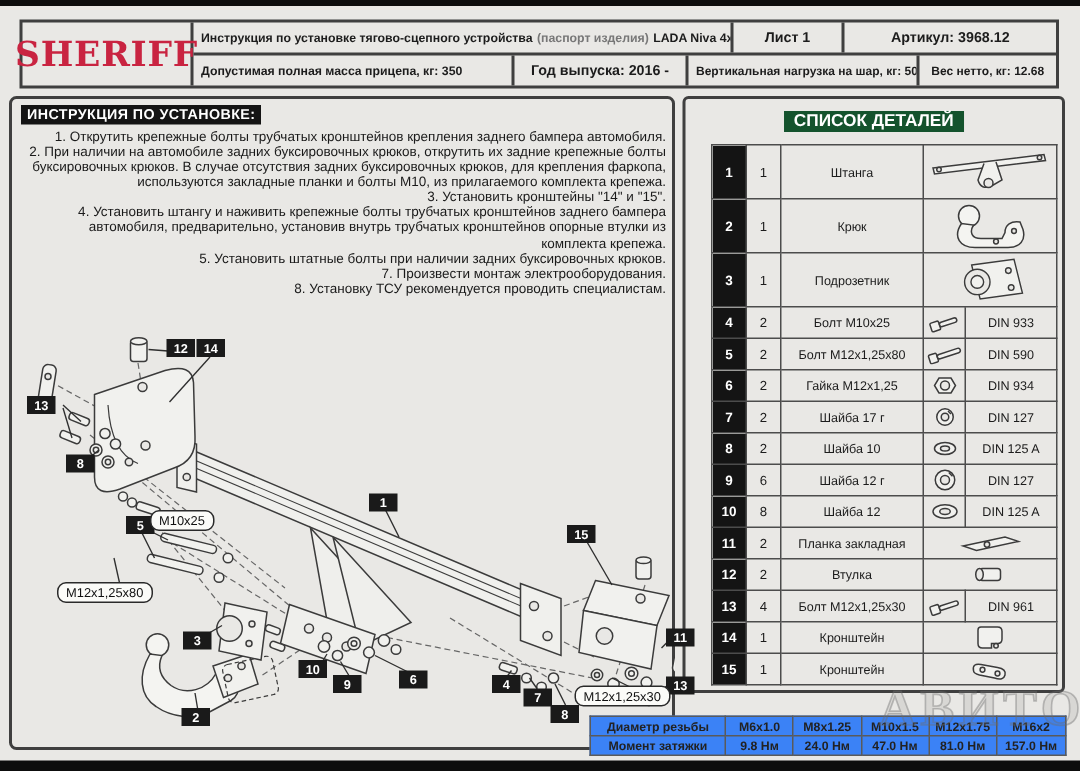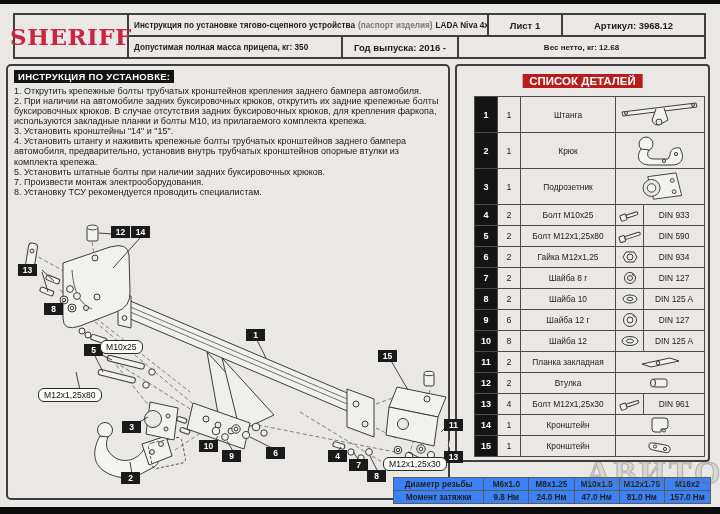--- a/index.html
+++ b/index.html
@@ -26,33 +26,33 @@
   .hc-mass{width:214px;}
   .hc-year{width:116px;font-size:9.5px;}
   .hc-load{width:154px;font-size:8px;}
   .hc-weight{flex:1;font-size:8px;}
 
   
   .panel-left{position:absolute;left:6px;top:60px;width:444px;height:436px;border:2px solid #3f3f3f;
               border-radius:5px;box-sizing:border-box;}
   .instr-title{position:absolute;left:6px;top:4px;background:#141414;color:#fff;
                font-size:9.5px;font-weight:bold;padding:1px 4px;letter-spacing:.3px;}
-  .steps{position:absolute;left:6px;top:20px;width:430px;font-size:9px;line-height:1.12;color:#1a1a1a;}
+  .steps{position:absolute;left:6px;top:20px;width:430px;font-size:9px;line-height:1.12;color:#1a1a1a;text-align:right;}
 
   
   .diagram-svg{position:absolute;left:6px;top:218px;}
   .co{position:absolute;background:#1a1a1a;color:#fff;font-size:8.5px;font-weight:bold;
       min-width:13px;height:12px;line-height:12px;text-align:center;padding:0 3px;z-index:4;}
   .dlabel{position:absolute;background:#fbfbf8;border:1.2px solid #2a2a2a;border-radius:6px;
           font-size:8.6px;color:#111;padding:0px 5px;line-height:12px;z-index:4;white-space:nowrap;}
 
   
   .panel-right{position:absolute;left:455px;top:60px;width:255px;height:398px;border:2px solid #3f3f3f;
                border-radius:4px;box-sizing:border-box;}
-  .parts-title{position:absolute;left:50%;transform:translateX(-50%);top:8px;background:#b91c1c;color:#fff;
+  .parts-title{position:absolute;left:50%;transform:translateX(-50%);top:8px;background:#14532d;color:#fff;
                font-size:11.5px;font-weight:bold;padding:1px 7px;white-space:nowrap;}
   table.parts{position:absolute;left:17px;top:30px;border-collapse:collapse;table-layout:fixed;
               width:230px;border:1.5px solid #3f3f3f;}
   table.parts td{border:1px solid #4c4c4c;overflow:hidden;padding:0;}
   tr.tall{height:36px;} tr.sm{height:21px;}
   .c-num{background:#141414;color:#fff;font-weight:bold;font-size:9px;text-align:center;}
   .c-qty{font-size:8.8px;text-align:center;color:#1c1c1c;}
   .c-name{font-size:8.4px;text-align:center;color:#1c1c1c;}
   .c-icon{text-align:center;vertical-align:middle;}
   .c-din{font-size:8.4px;text-align:center;color:#1c1c1c;}
@@ -86,20 +86,21 @@
           <span>Инструкция по установке тягово-сцепного устройства</span>
           <span class="note">(паспорт изделия)</span>
           <span>LADA Niva 4х4</span>
         </div>
         <div class="hc hc-sheet center">Лист 1</div>
         <div class="hc hc-article center">Артикул: 3968.12</div>
       </div>
       <div class="hdr-row">
         <div class="hc hc-mass">Допустимая полная масса прицепа, кг: 350</div>
         <div class="hc hc-year center">Год выпуска: 2016 -</div>
+        <div class="hc hc-load">Вертикальная нагрузка на шар, кг: 50</div>
         <div class="hc hc-weight center">Вес нетто, кг: 12.68</div>
       </div>
     </div>
   </div>
 
   <div class="panel-left">
     <div class="instr-title">ИНСТРУКЦИЯ ПО УСТАНОВКЕ:</div>
     <div class="steps">
       <div>1. Открутить крепежные болты трубчатых кронштейнов крепления заднего бампера автомобиля.</div>
       <div>2. При наличии на автомобиле задних буксировочных крюков, открутить их задние крепежные болты буксировочных крюков. В случае отсутствия задних буксировочных крюков, для крепления фаркопа, используются закладные планки и болты М10, из прилагаемого комплекта крепежа.</div>
@@ -366,21 +367,21 @@
           <svg class="picon" width="18" height="14" viewBox="0 0 18 14" fill="#f1f1ee" stroke="#3b3b3b">
             <polygon points="5,2 13,2 16,7 13,12 5,12 2,7"></polygon>
                   <circle cx="9" cy="7" r="3" fill="#e9e8e5"></circle>
                 </svg>
               </td>
         <td class="c-din">DIN 934</td>
       </tr>
       <tr class="sm">
         <td class="c-num">7</td>
         <td class="c-qty">2</td>
-        <td class="c-name">Шайба 8 г</td>
+        <td class="c-name">Шайба 17 г</td>
         <td class="c-icon">
           <svg class="picon" width="16" height="14" viewBox="0 0 16 14" fill="#f1f1ee" stroke="#3b3b3b">
             <circle cx="8" cy="7" r="5.5"></circle>
                   <circle cx="8" cy="7" r="2.5" fill="#e9e8e5"></circle>
                   <line x1="10" y1="3" x2="12" y2="5"></line>
                 </svg>
               </td>
         <td class="c-din">DIN 127</td>
       </tr>
       <tr class="sm">

